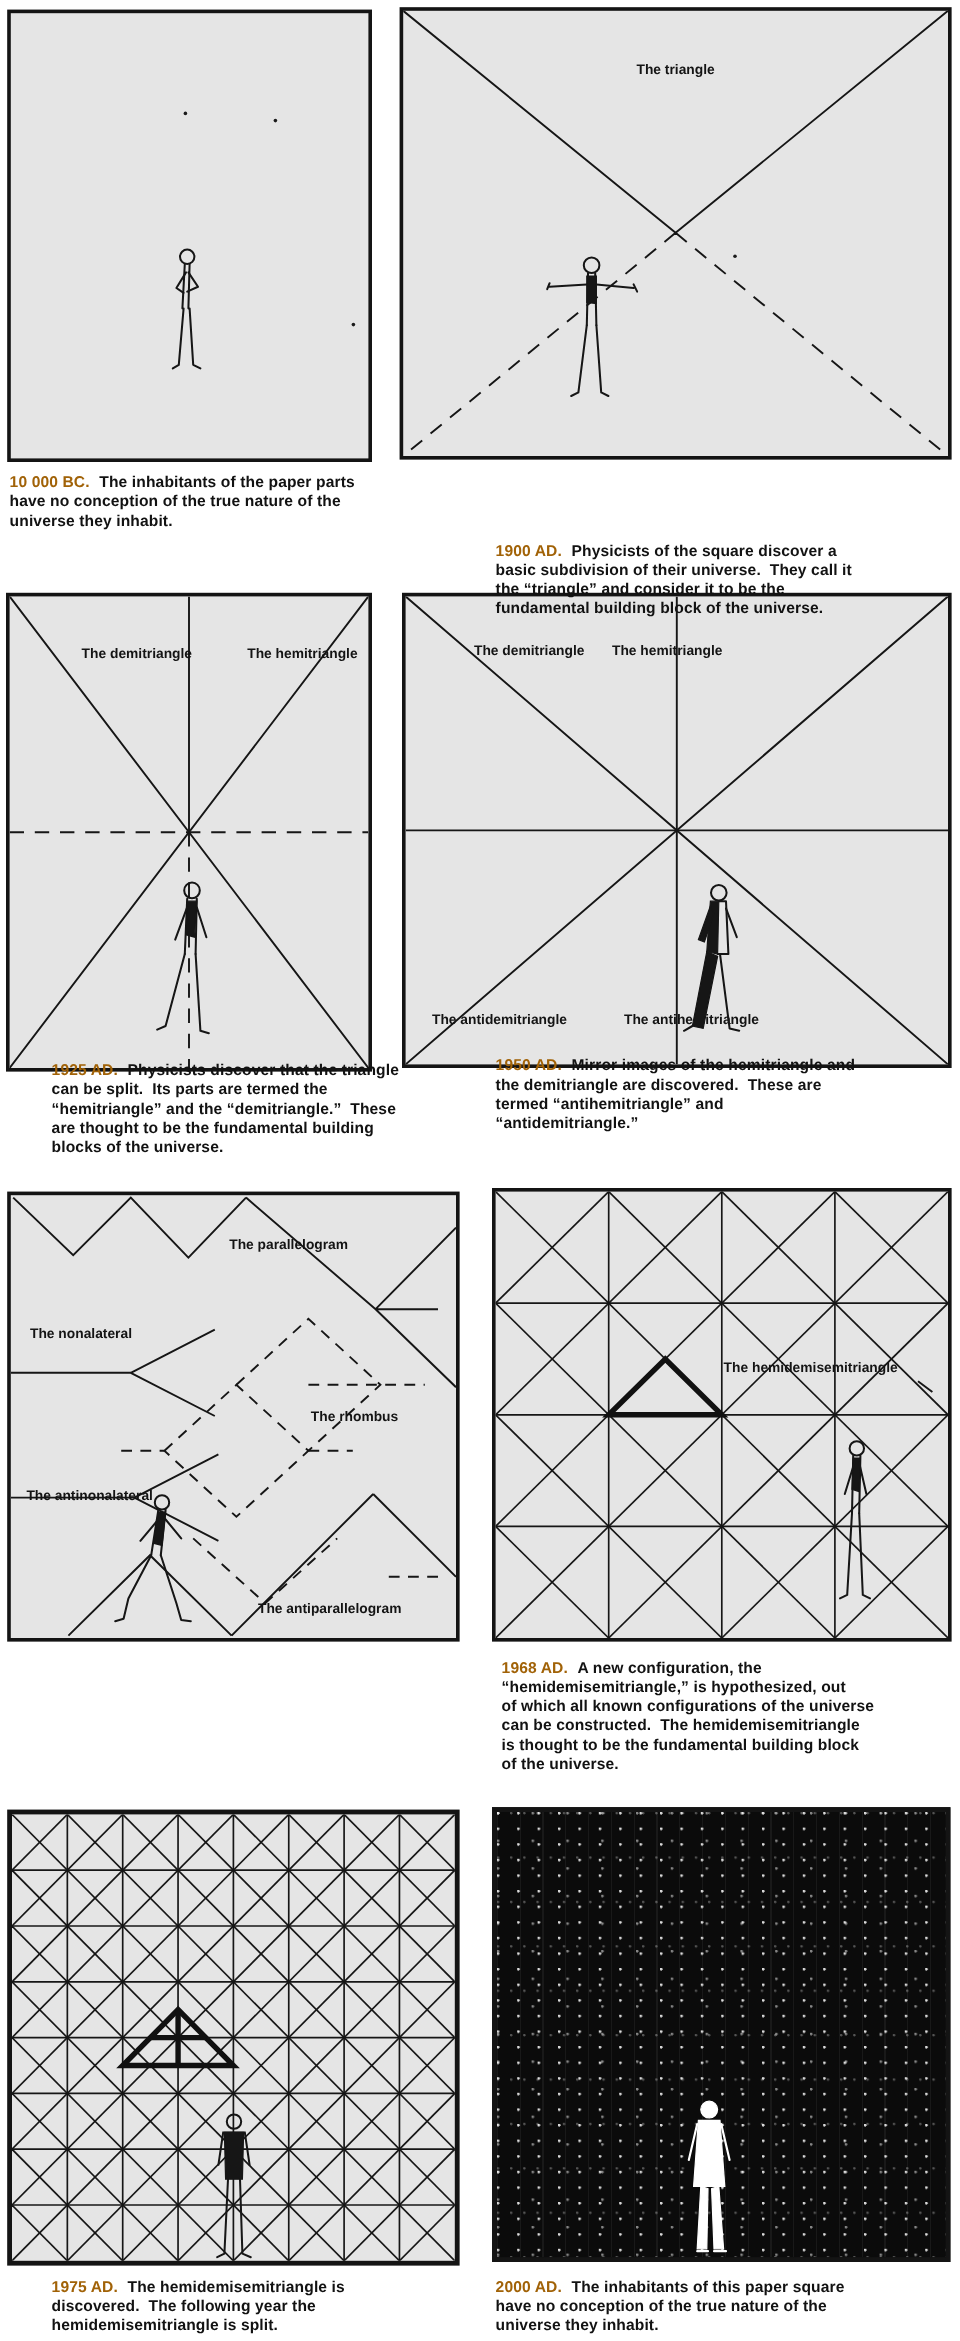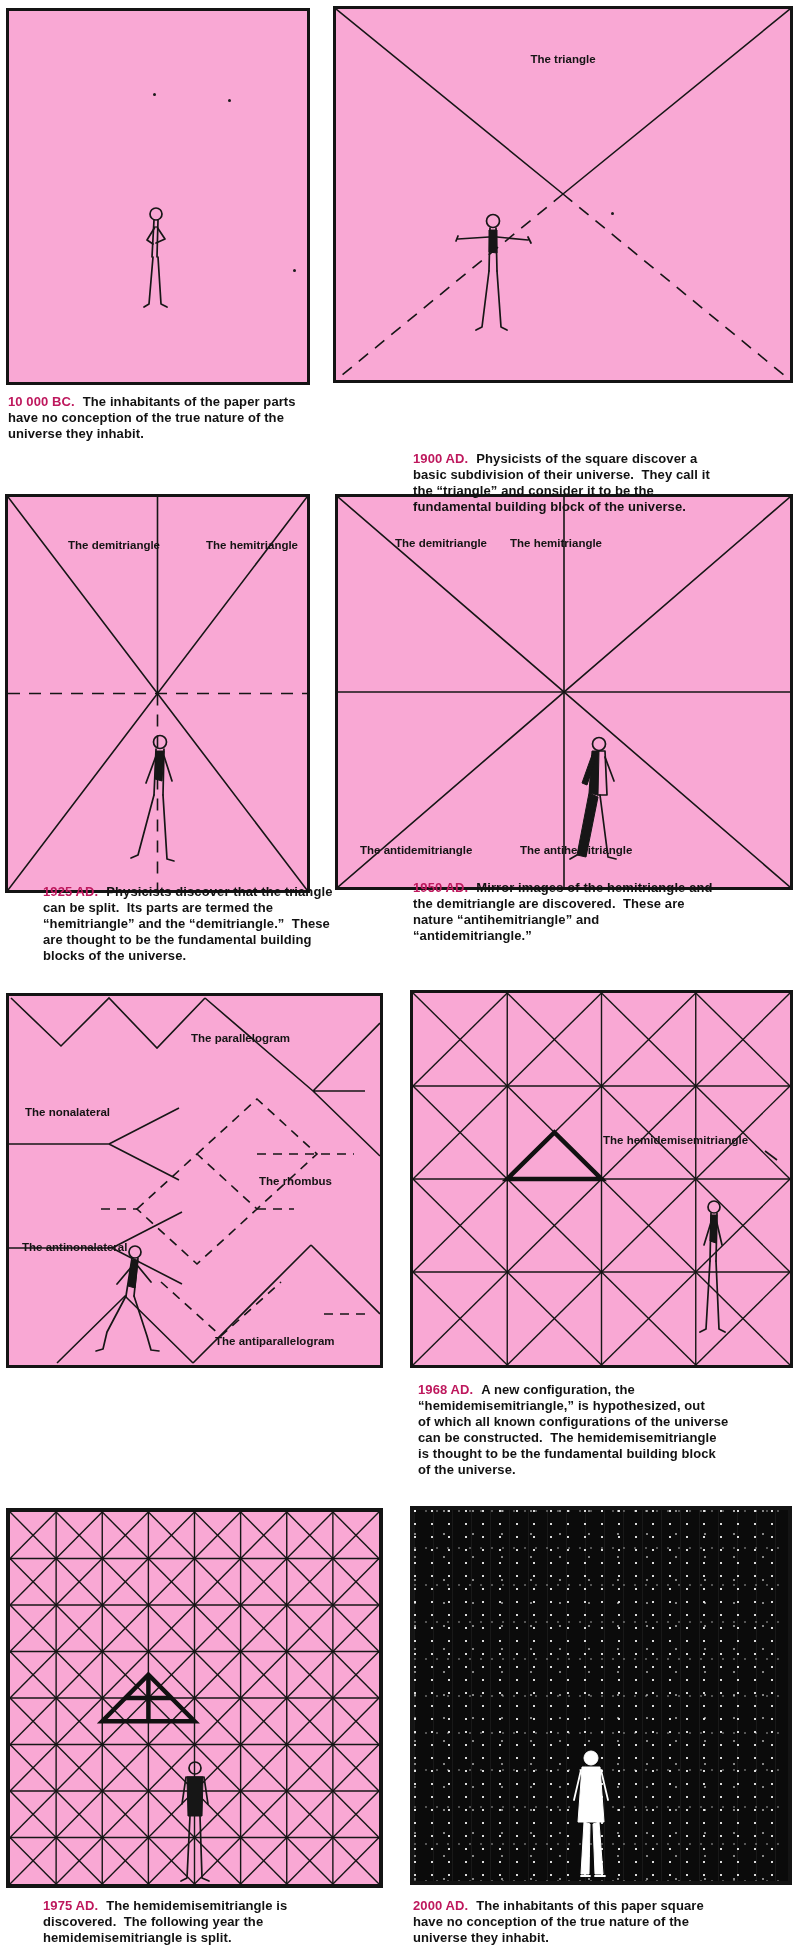--- a/index.html
+++ b/index.html
@@ -1,23 +1,23 @@
 <!DOCTYPE html>
 <html><head>
 <meta charset="utf-8">
 <style>
   html,body{margin:0;padding:0;background:#ffffff;}
   .page{position:relative;width:800px;height:1951px;background:#ffffff;overflow:hidden;
         font-family:"Liberation Sans",sans-serif;}
-  .panel{position:absolute;border:3px solid #141414;background:#f9a8d4;box-sizing:border-box;}
+  .panel{position:absolute;border:3px solid #141414;background:#e5e5e5;box-sizing:border-box;}
   .panel svg{position:absolute;left:0;top:0;width:100%;height:100%;}
   .fig{position:absolute;}
   .caption{position:absolute;font-size:13px;line-height:16px;font-weight:bold;color:#121212;
            white-space:pre-wrap;letter-spacing:.1px;}
-  .caption .yr{margin-right:8px;font-weight:bold;color:#be185d;}
+  .caption .yr{margin-right:8px;font-weight:bold;color:#a16207;}
   .plabel{position:absolute;font-size:11.5px;font-weight:bold;color:#141414;white-space:nowrap;}
   .dot{position:absolute;width:3px;height:3px;background:#1a1a1a;border-radius:50%;}
   line,path.ln{stroke:#161616;stroke-width:1.6;fill:none;}
   .dash{stroke-dasharray:12 9;}
   .grid line{stroke:#161616;stroke-width:1.4;}
   .bold-tri{stroke:#111;stroke-width:4.5;fill:none;stroke-linejoin:miter;}
   .person{stroke:#161616;stroke-width:1.7;fill:none;stroke-linecap:round;stroke-linejoin:round;}
   .person-fill{fill:#161616;stroke:#161616;stroke-width:1;}
   .person-w{stroke:#ffffff;stroke-width:1.8;fill:none;stroke-linecap:round;}
   .person-wf{fill:#ffffff;stroke:#ffffff;}
@@ -263,21 +263,21 @@
 fundamental building block of the universe.</span></div>
 
   <div class="caption" id="c3"><span class="yr">1925 AD.</span><span>Physicists discover that the triangle
 can be split.  Its parts are termed the
 “hemitriangle” and the “demitriangle.”  These
 are thought to be the fundamental building
 blocks of the universe.</span></div>
 
   <div class="caption" id="c4"><span class="yr">1950 AD.</span><span>Mirror images of the hemitriangle and
 the demitriangle are discovered.  These are
-nature “antihemitriangle” and
+termed “antihemitriangle” and
 “antidemitriangle.”</span></div>
 
 
   <div class="caption" id="c6"><span class="yr">1968 AD.</span><span>A new configuration, the
 “hemidemisemitriangle,” is hypothesized, out
 of which all known configurations of the universe
 can be constructed.  The hemidemisemitriangle
 is thought to be the fundamental building block
 of the universe.</span></div>
 

